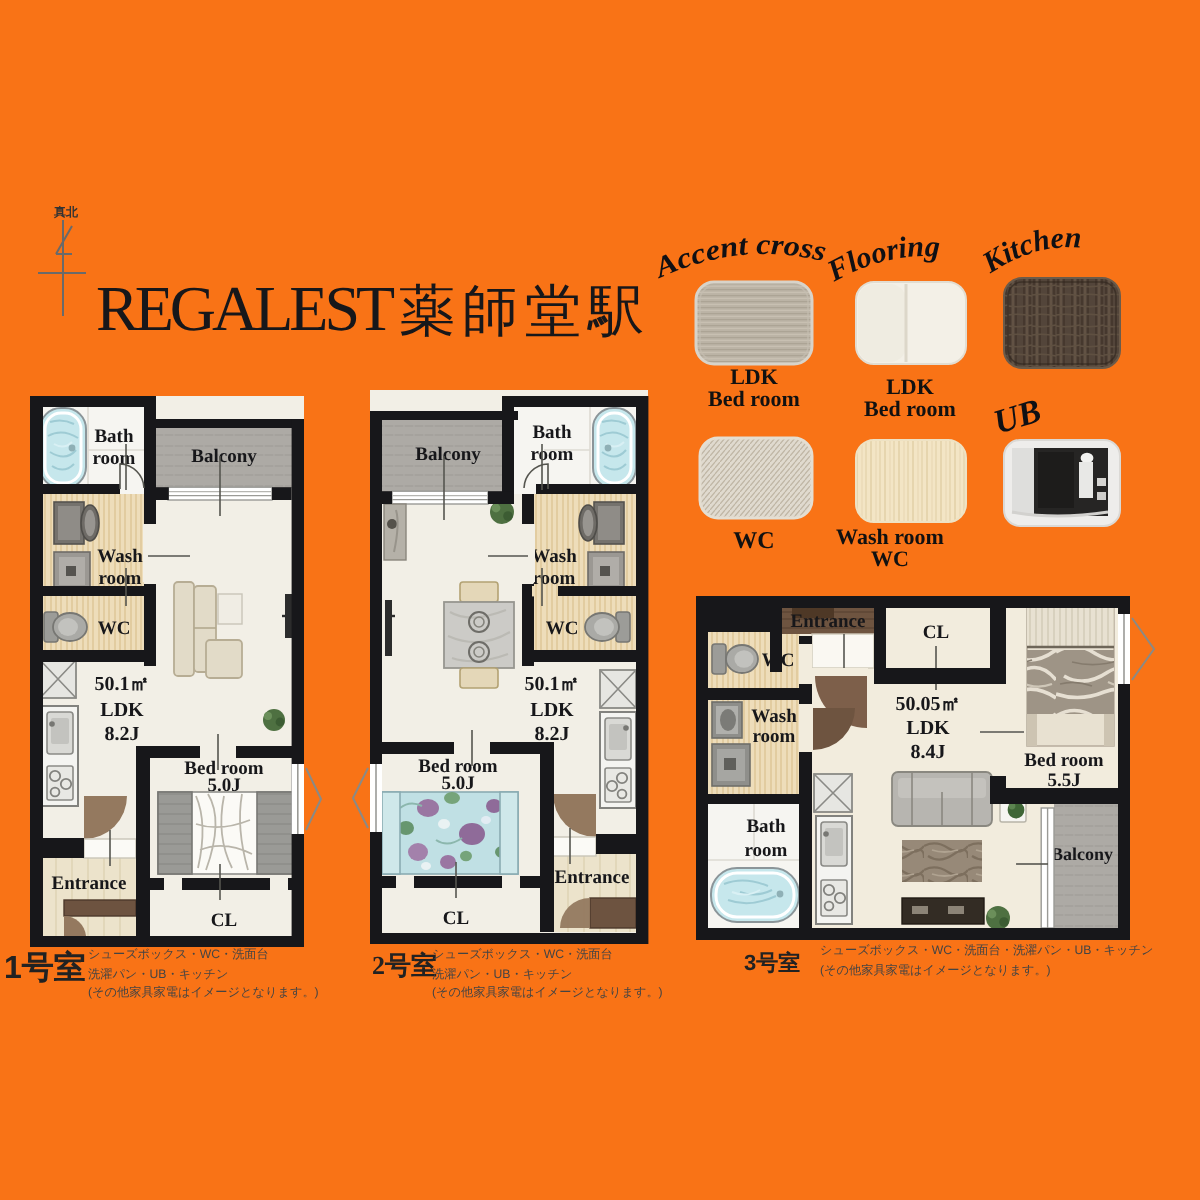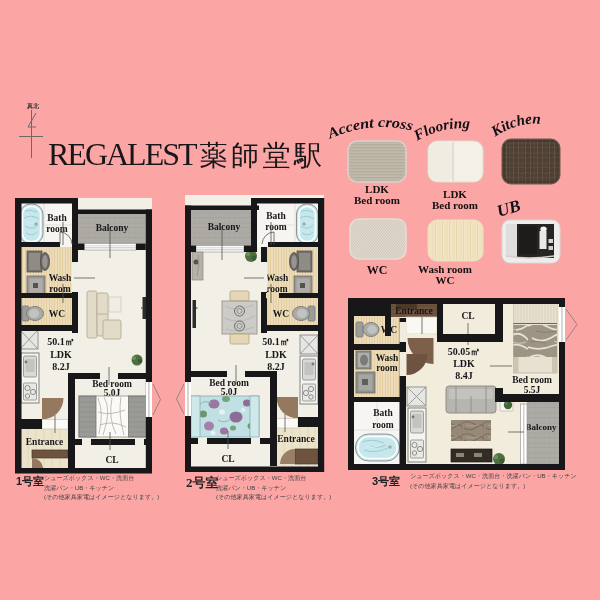--- a/index.html
+++ b/index.html
@@ -1,16 +1,16 @@
 <!DOCTYPE html>
 <html><head>
 <meta charset="utf-8">
 <style>
   html,body{margin:0;padding:0;background:#fff;}
-  #page{position:relative;width:600px;height:600px;background:#fca5a5;overflow:hidden;
+  #page{position:relative;width:600px;height:600px;background:#f97316;overflow:hidden;
         font-family:"Liberation Serif",serif;}
   .abs{position:absolute;}
   svg{position:absolute;left:0;top:0;}
   .cap{font-family:"Liberation Sans",sans-serif;color:#3a3a3a;}
 </style>
 </head>
 <body>
 <div id="page">
 
 <svg width="600" height="600" viewBox="0 0 600 600">
@@ -105,21 +105,21 @@
 </svg>
 
 <div class="abs" style="left:346px;top:184px;width:62px;text-align:center;font-weight:bold;font-size:11px;line-height:11px;color:#111;">LDK<br>Bed room</div>
 
 <div class="abs" style="left:424px;top:189px;width:62px;text-align:center;font-weight:bold;font-size:11px;line-height:11px;color:#111;">LDK<br>Bed room</div>
 
 <div class="abs" style="left:346px;top:263px;width:62px;text-align:center;font-weight:bold;font-size:12px;color:#111;">WC</div>
 
 <div class="abs" style="left:414px;top:264px;width:62px;text-align:center;font-weight:bold;font-size:11px;line-height:11px;color:#111;">Wash room<br>WC</div>
 
-<div class="abs" style="left:16px;top:474px;font-size:11px;font-weight:bold;color:#222;font-family:'Liberation Sans',sans-serif;">1号室</div>
+<div class="abs" style="left:2px;top:474px;font-size:16px;font-weight:bold;color:#222;font-family:'Liberation Sans',sans-serif;">1号室</div>
 <div class="abs cap" style="left:44px;top:473px;font-size:6.1px;line-height:9.6px;color:#444;">シューズボックス・WC・洗面台<br>洗濯パン・UB・キッチン<br>(その他家具家電はイメージとなります。)</div>
 
 <div class="abs" style="left:186px;top:474px;font-size:13px;font-weight:bold;color:#222;font-family:Liberation Serif, serif;">2号室</div>
 <div class="abs cap" style="left:216px;top:473px;font-size:6.1px;line-height:9.6px;color:#444;">シューズボックス・WC・洗面台<br>洗濯パン・UB・キッチン<br>(その他家具家電はイメージとなります。)</div>
 
 <div class="abs" style="left:356px;top:474px;font-size:11px;font-weight:bold;color:#222;font-family:'Liberation Sans',sans-serif;margin-left:16px;">3号室</div>
 <div class="abs cap" style="left:410px;top:471px;font-size:6.1px;line-height:9.6px;color:#444;">シューズボックス・WC・洗面台・洗濯パン・UB・キッチン<br>(その他家具家電はイメージとなります。)</div>
 
 <svg width="600" height="600" viewBox="0 0 600 600" id="plan1">
   <defs>

